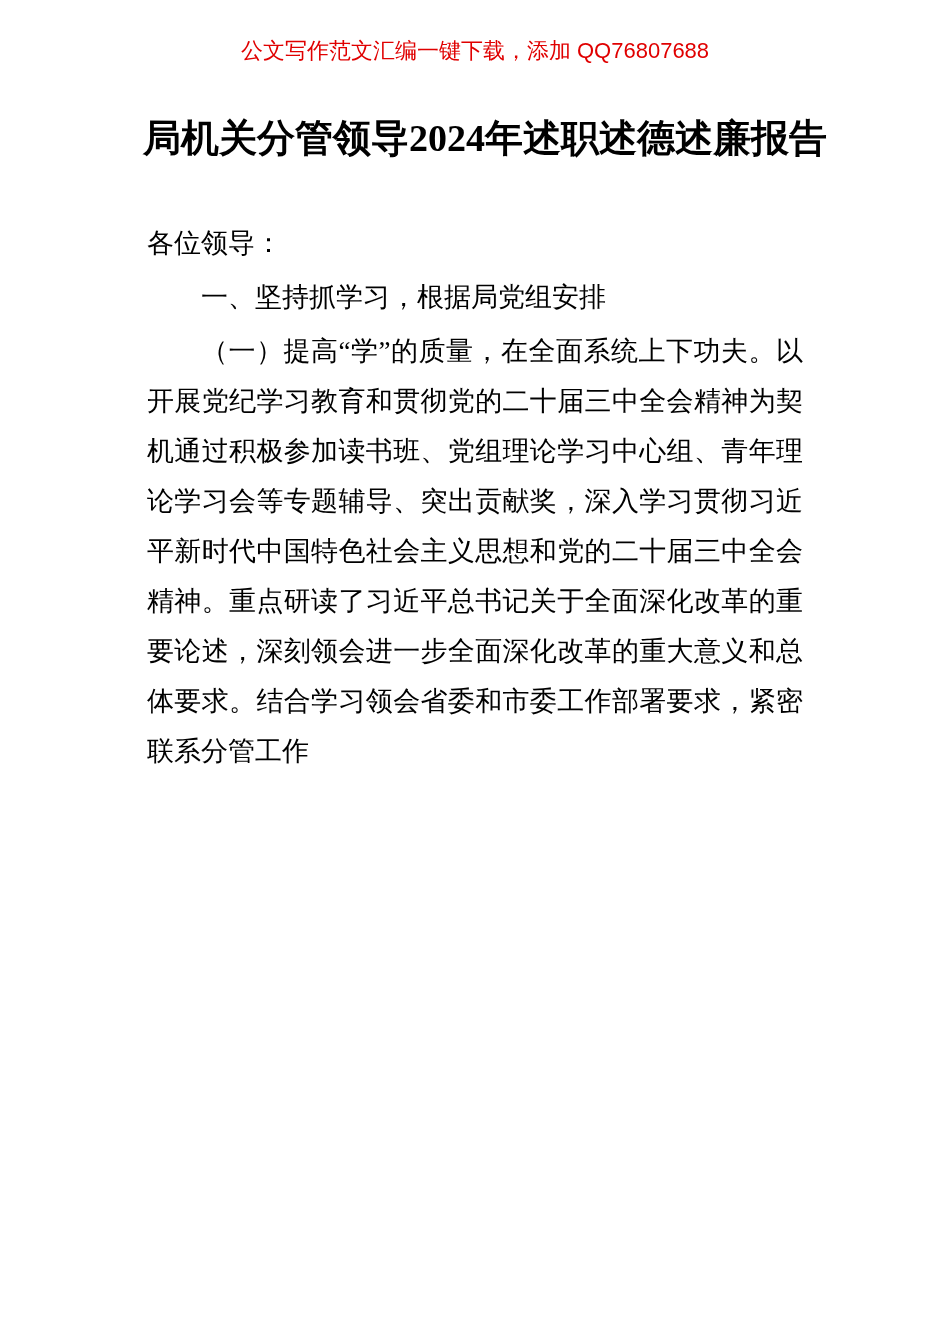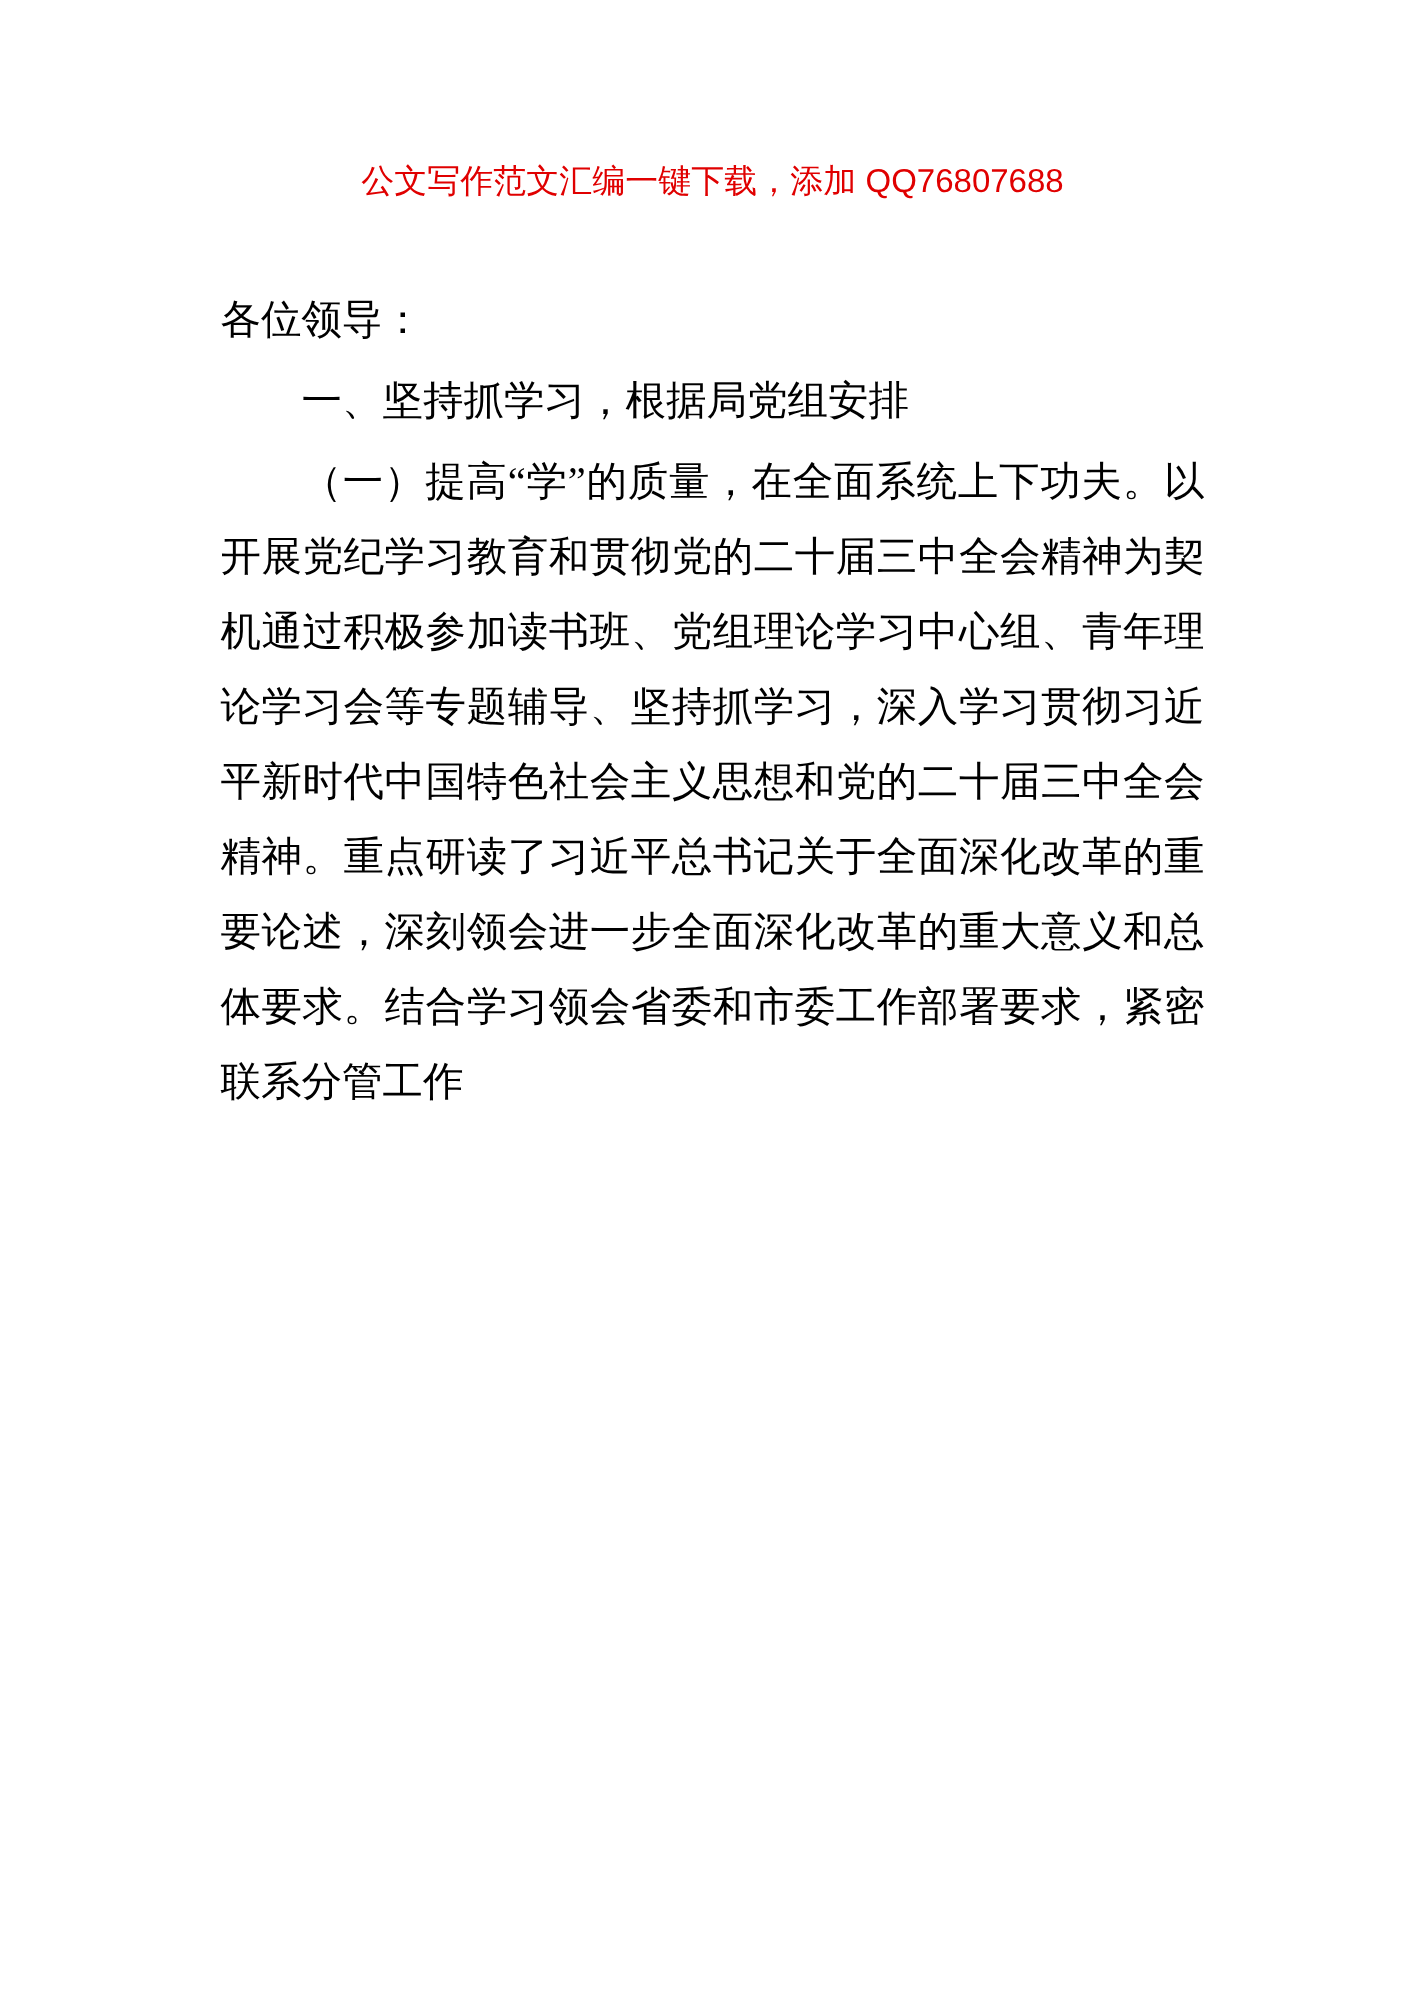--- a/index.html
+++ b/index.html
@@ -5,21 +5,21 @@
   * { margin: 0; padding: 0; box-sizing: border-box; }
   html, body {
     width: 950px;
     height: 1344px;
     background: #ffffff;
     overflow: hidden;
   }
   .page {
     width: 950px;
     height: 1344px;
-    padding-top: 110px;
+    padding-top: 40px;
     background: #ffffff;
     color: #000000;
   }
   .column {
     width: 664px;
     margin: 0 auto;
   }
   .notice {
     text-align: center;
     font-family: "Liberation Sans", "DejaVu Sans", sans-serif;
@@ -52,21 +52,22 @@
   .content p.indent { text-indent: 2em; }
 </style>
 </head>
 <body>
 
 <div class="page">
   <div class="column">
 
     <div class="notice" style="color: rgb(224, 0, 0);">公文写作范文汇编一键下载，添加 QQ76807688</div>
 
+    <h1 class="doc-title">局机关分管领导2024年述职述德述廉报告</h1>
 
     <div class="content">
       <p>各位领导：</p>
       <p class="indent">一、坚持抓学习，根据局党组安排</p>
-      <p class="indent">（一）提高“学”的质量，在全面系统上下功夫。以开展党纪学习教育和贯彻党的二十届三中全会精神为契机通过积极参加读书班、党组理论学习中心组、青年理论学习会等专题辅导、坚持抓学习，深入学习贯彻习近平新时代中国特色社会主义思想和党的二十届三中全会精神。重点研读了习近平总书记关于全面深化改革的重要论述，深刻领会进一步全面深化改革的重大意义和总体要求。结合学习领会省委和市委工作部署要求，紧密联系分管工作</p>
+      <p class="indent">（一）提高“学”的质量，在全面系统上下功夫。以开展党纪学习教育和贯彻党的二十届三中全会精神为契机通过积极参加读书班、党组理论学习中心组、青年理论学习会等专题辅导、突出贡献奖，深入学习贯彻习近平新时代中国特色社会主义思想和党的二十届三中全会精神。重点研读了习近平总书记关于全面深化改革的重要论述，深刻领会进一步全面深化改革的重大意义和总体要求。结合学习领会省委和市委工作部署要求，紧密联系分管工作</p>
     </div>
 
   </div>
 </div>
 
 </body></html>

